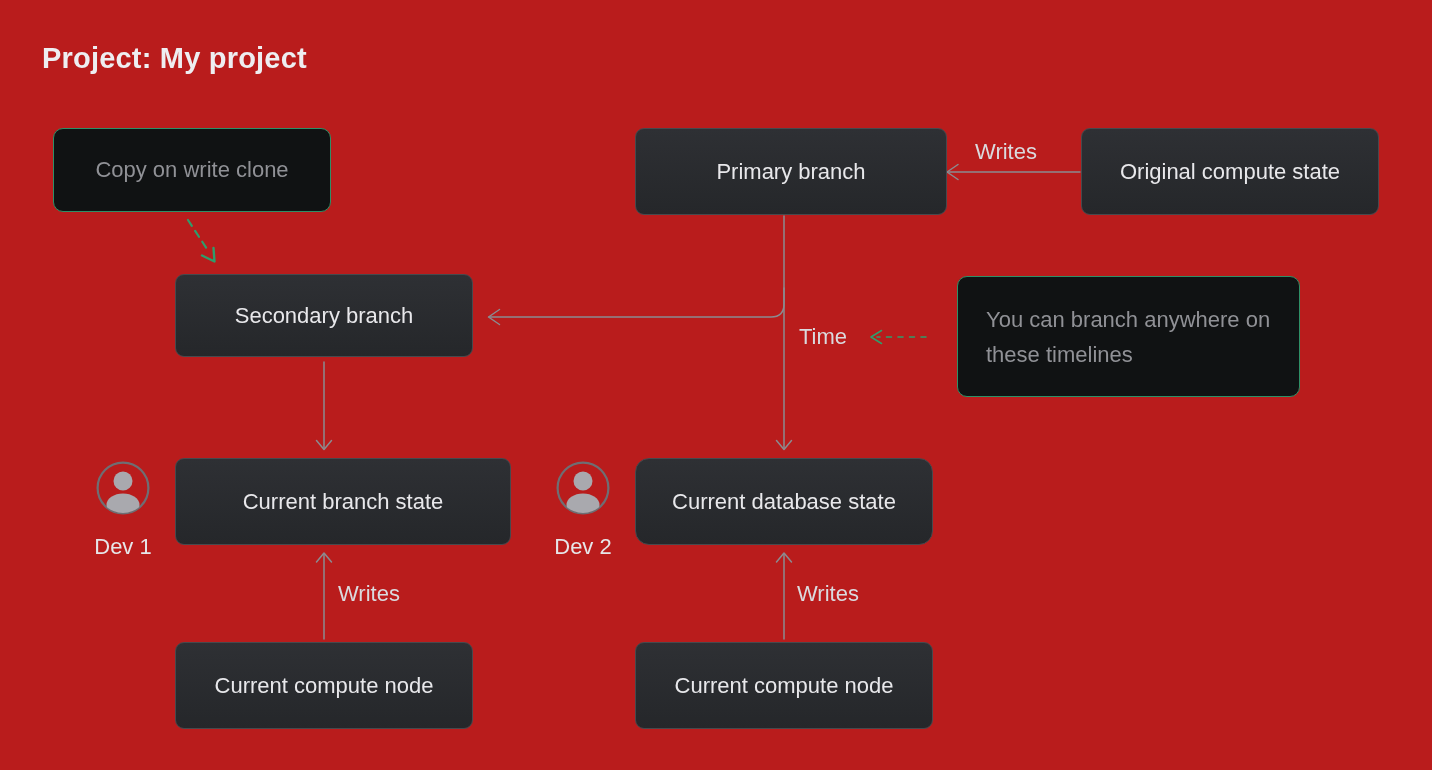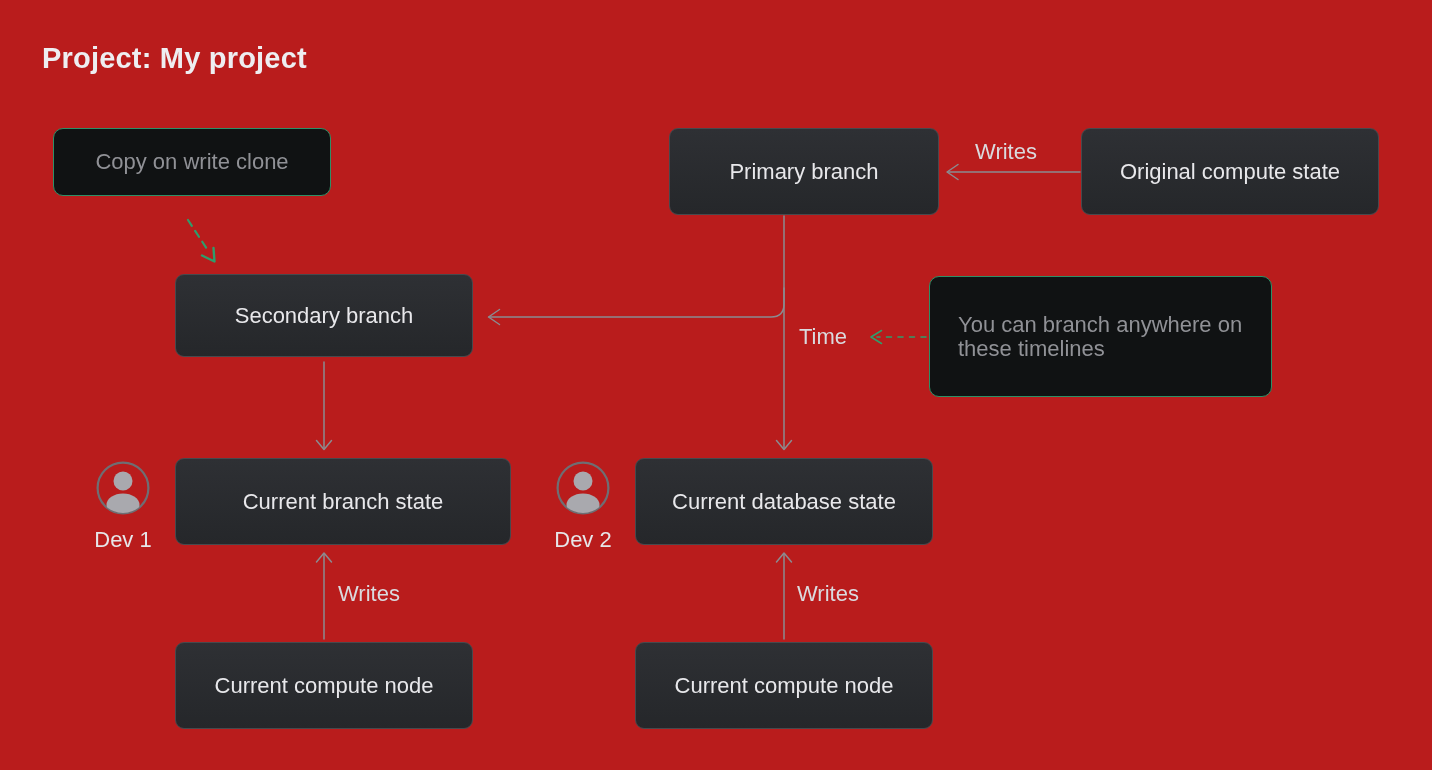--- a/index.html
+++ b/index.html
@@ -50,21 +50,22 @@
     font-size: 22px;
   }
   .annotation.center {
     justify-content: center;
     text-align: center;
     white-space: nowrap;
   }
   .annotation.multiline {
     padding: 0 28px;
     text-align: left;
-    line-height: 24px;
+    line-height: 35px;
+    margin-left: 28px;
   }
   .edge-label {
     position: absolute;
     font-size: 22px;
     color: #dadade;
     white-space: nowrap;
   }
   .edges {
     position: absolute;
     left: 0;
@@ -77,21 +78,21 @@
     display: flex;
     flex-direction: column;
     align-items: center;
   }
   .dev-icon {
     width: 56px;
     height: 56px;
     display: block;
   }
   .dev-label {
-    margin-top: 11px;
+    margin-top: 18px;
     font-size: 22px;
     color: #e6e6e9;
     white-space: nowrap;
   }
 </style>
 </head>
 <body>
 
 <div class="stage">
 
@@ -129,40 +130,40 @@
         <path d="M 188 220 L 207 249" stroke-width="2.2" stroke-dasharray="7 6"></path>
         <path d="M 213.5 248 L 214.5 261.5 L 202 255.5" stroke-width="2.4"></path>
       </g>
       <g>
         <path d="M 926 337 H 877" stroke-width="1.6" stroke-dasharray="5 6.5"></path>
         <path d="M 881.5 330.5 L 871 337 L 881.5 343.5" stroke-width="1.6"></path>
       </g>
     </g>
   </svg>
 
-  <div class="annotation center" style="left:53px; top:128px; width:278px; height:68px;">
+  <div class="annotation center" style="left:53px; top:128px; width:278px; height:84px;">
     <span>Copy on write clone</span>
   </div>
   <div class="annotation multiline" style="left:929px; top:276px; width:343px; height:121px;">
     <span>You can branch anywhere on these timelines</span>
   </div>
 
-  <div class="node" style="left:669px; top:128px; width:270px; height:87px;">
+  <div class="node" style="left:635px; top:128px; width:312px; height:87px;">
     <span>Primary branch</span>
   </div>
   <div class="node" style="left:1081px; top:128px; width:298px; height:87px;">
     <span>Original compute state</span>
   </div>
   <div class="node" style="left:175px; top:274px; width:298px; height:83px;">
     <span>Secondary branch</span>
   </div>
   <div class="node" style="left:175px; top:458px; width:336px; height:87px;">
     <span>Current branch state</span>
   </div>
-  <div class="node" style="left:635px; top:458px; width:298px; height:87px;">
+  <div class="node" style="left:635px; top:458px; width:298px; height:87px;border-radius:14px;">
     <span>Current database state</span>
   </div>
   <div class="node" style="left:175px; top:642px; width:298px; height:87px;">
     <span>Current compute node</span>
   </div>
   <div class="node" style="left:635px; top:642px; width:298px; height:87px;">
     <span>Current compute node</span>
   </div>
 
   <div class="edge-label" style="left:948px; top:139px; width:116px; text-align:center;">Writes</div>

